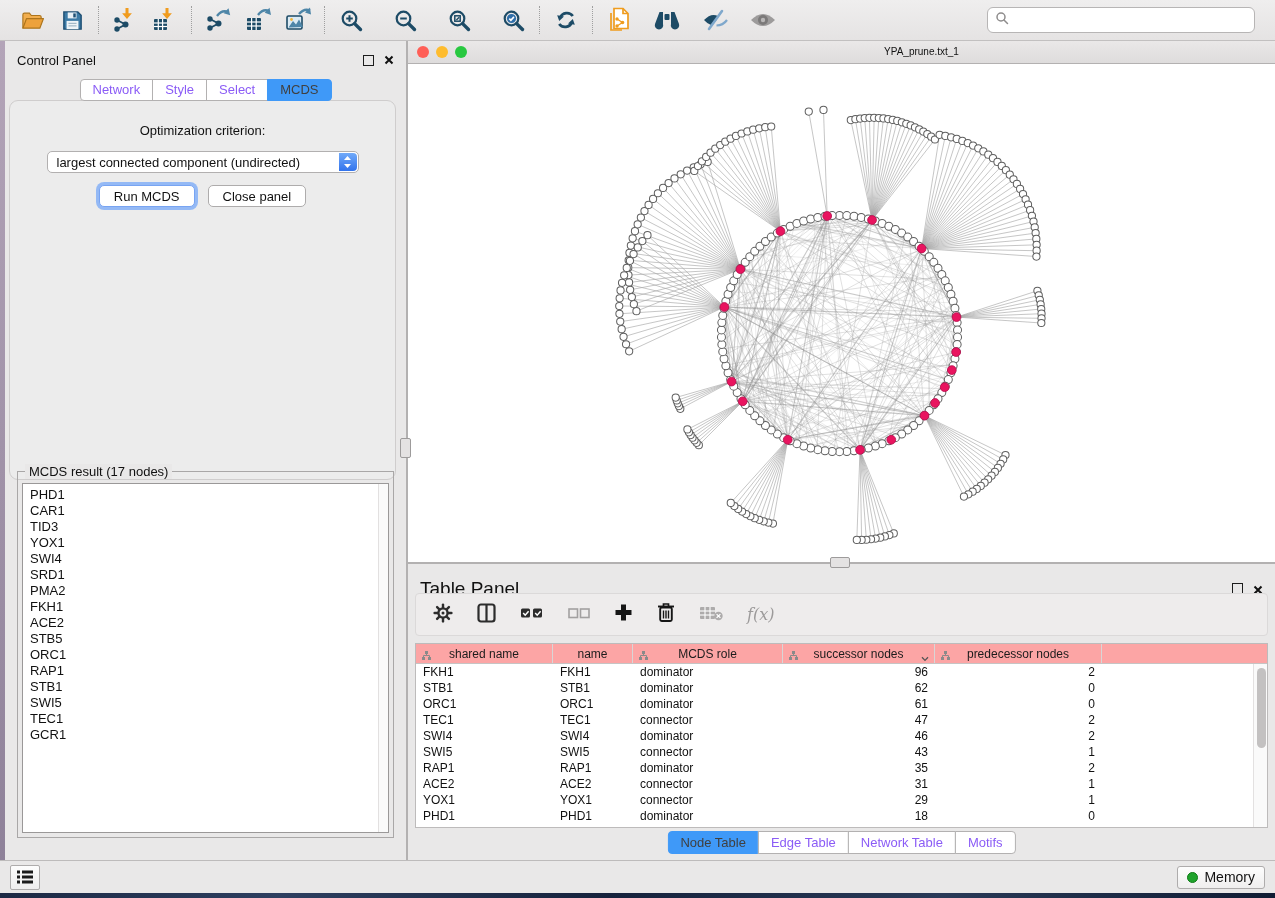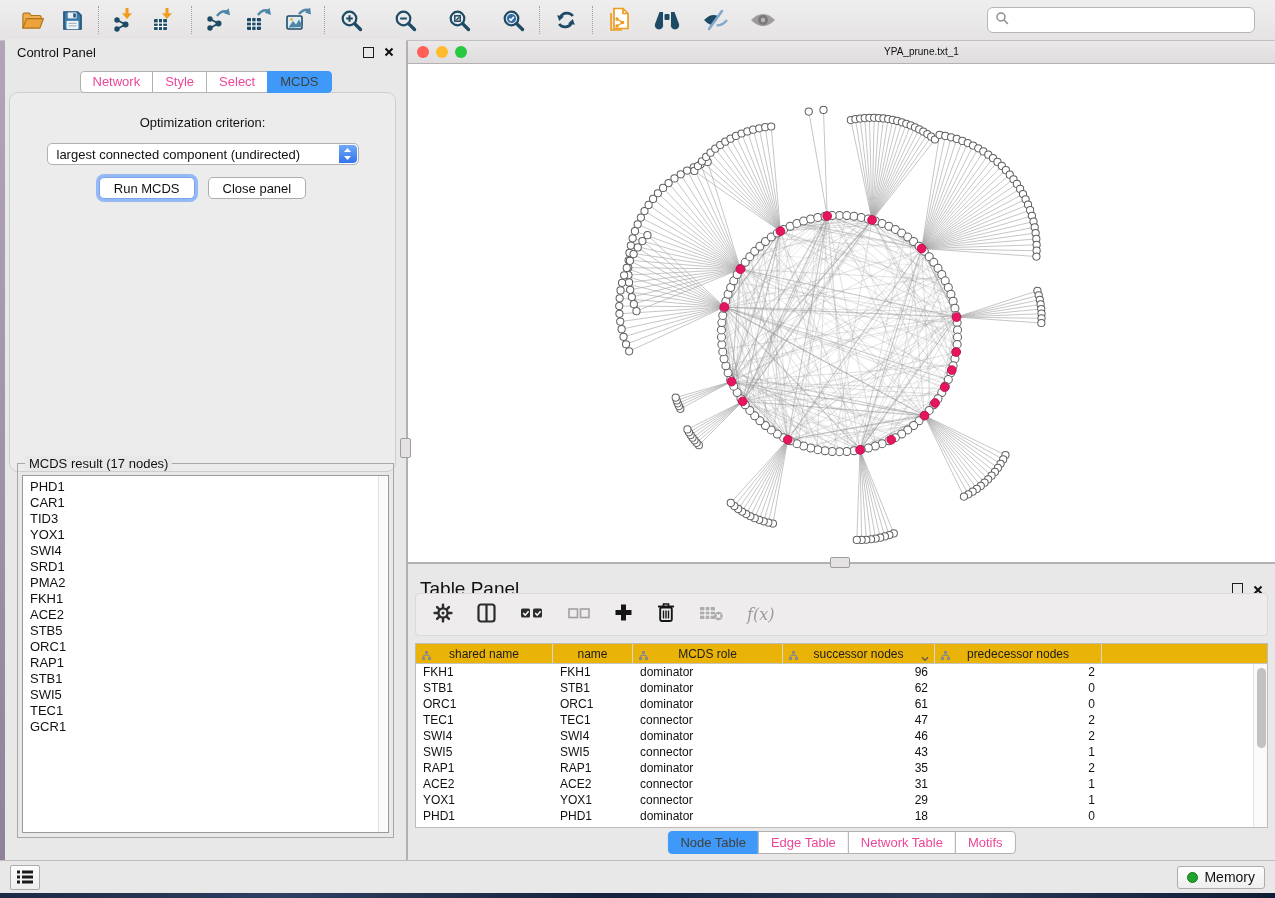--- a/index.html
+++ b/index.html
@@ -12,27 +12,27 @@
   .tb-sep{height:28px;border-left:1px dotted #9f9f9f;margin:0 2px;}
   .tb-btn{width:30px;height:30px;display:flex;align-items:center;justify-content:center;}
   .search-field{margin-left:auto;margin-right:12px;width:268px;height:26px;background:#fff;border:1px solid #b7b5b5;
                 border-radius:6px;display:flex;align-items:center;padding:0 7px;box-sizing:border-box;}
   .search-field input{border:none;outline:none;flex:1;font:13px "Liberation Sans",sans-serif;background:transparent;margin-left:5px;}
   
   .wall-left{position:absolute;left:0;top:41px;bottom:5px;width:5px;background:linear-gradient(#b3a4b8,#8d8098);}
   .wall-bottom{position:absolute;left:0;right:0;bottom:0;height:5px;
                background:linear-gradient(90deg,#1c2944,#2e3f60 22%,#16223c 48%,#2a3a58 74%,#101c33);}
   
-  .control-panel{position:absolute;left:5px;top:39px;width:401px;bottom:38px;background:#e9e8e8;}
+  .control-panel{position:absolute;left:5px;top:47px;width:401px;bottom:38px;background:#e9e8e8;}
   .panel-header{height:27px;display:flex;align-items:center;padding:0 12px;font-size:13px;}
   .win-btns{margin-left:auto;display:flex;gap:10px;align-items:center;}
   .float-glyph{width:9px;height:9px;border:1.5px solid #1c1c1c;display:inline-block;}
   .seg{display:flex;}
   .seg .tab{background:#fff;border:1px solid #b3b1b1;padding:0 12px;height:20px;line-height:20px;
-            font-size:13px;margin-left:-1px;color:#ec4899;white-space:nowrap;}
+            font-size:13px;margin-left:-1px;color:#8b5cf6;white-space:nowrap;}
   .seg .tab:first-child{border-radius:4px 0 0 4px;margin-left:0;}
   .seg .tab:last-child{border-radius:0 4px 4px 0;}
   .seg .tab.active{background:var(--accent);border-color:var(--accent);color:#404040;}
   .cp-tabs{position:absolute;left:50%;transform:translateX(-50%);top:32px;z-index:2;}
   .cp-body{position:absolute;left:4px;right:10px;top:53px;height:380px;background:#ececec;
            border:1px solid #cfcdcd;border-radius:9px;box-sizing:border-box;}
   .opt-label{margin-top:22px;text-align:center;font-size:13px;}
   .select{margin:13px auto 0;width:312px;height:22px;background:#fff;border:1px solid #b2b0b0;border-radius:5px;
           display:flex;align-items:center;font-size:13px;padding-left:9px;position:relative;box-sizing:border-box;}
   .select .stepper{position:absolute;right:1px;top:1px;bottom:1px;width:18px;border-radius:0 4px 4px 0;
@@ -60,21 +60,21 @@
   .nw-title{text-align:center;font-size:10px;line-height:22px;}
   .nw-title span{display:inline-block;transform:translateX(80px);}
   .network-canvas{position:absolute;top:23px;left:0;right:0;bottom:0;}
   
   .table-panel{position:absolute;left:408px;top:564px;right:0;bottom:38px;background:#e9e8e8;}
   .tp-header{height:25px;display:flex;align-items:center;padding:12px 12px;font-size:19px;}
   .tp-toolbar{position:absolute;left:7px;right:7px;top:29px;height:43px;background:#eeecec;border:1px solid #dbd9d9;
               border-radius:4px;display:flex;align-items:center;gap:24px;padding:0 17px;box-sizing:border-box;}
   .fx-label{font:italic 16px "DejaVu Serif",serif;color:#9c9a9a;}
   .tp-table{position:absolute;left:7px;right:7px;top:79px;height:185px;background:#fff;border:1px solid #bdbbbb;box-sizing:border-box;}
-  .thead{display:flex;height:19px;background:#eab308;border-bottom:1px solid #c6c4c4;}
+  .thead{display:flex;height:19px;background:#fca5a5;border-bottom:1px solid #c6c4c4;}
   .th{position:relative;display:flex;align-items:center;justify-content:center;font-size:12px;color:#1c1c1c;
       border-right:1px solid #d8d6d6;box-sizing:border-box;flex:0 0 auto;}
   .th .h-icon{position:absolute;left:6px;top:5px;}
   .th .sort{position:absolute;right:5px;top:7px;}
   .tbody{position:absolute;top:20px;left:0;right:13px;bottom:0;overflow:hidden;}
   .tr{display:flex;height:16px;line-height:16px;font-size:12px;}
   .td{padding:0 7px;white-space:nowrap;overflow:hidden;box-sizing:border-box;flex:0 0 auto;}
   .c0{width:137px;} .c1{width:80px;} .c2{width:150px;} .c3{width:152px;} .c4{width:167px;} .c5{flex:1 1 auto;}
   .num{text-align:right;}
   .table-scroll{position:absolute;right:0;top:20px;bottom:0;width:13px;background:#fafafa;border-left:1px solid #e3e1e1;}

